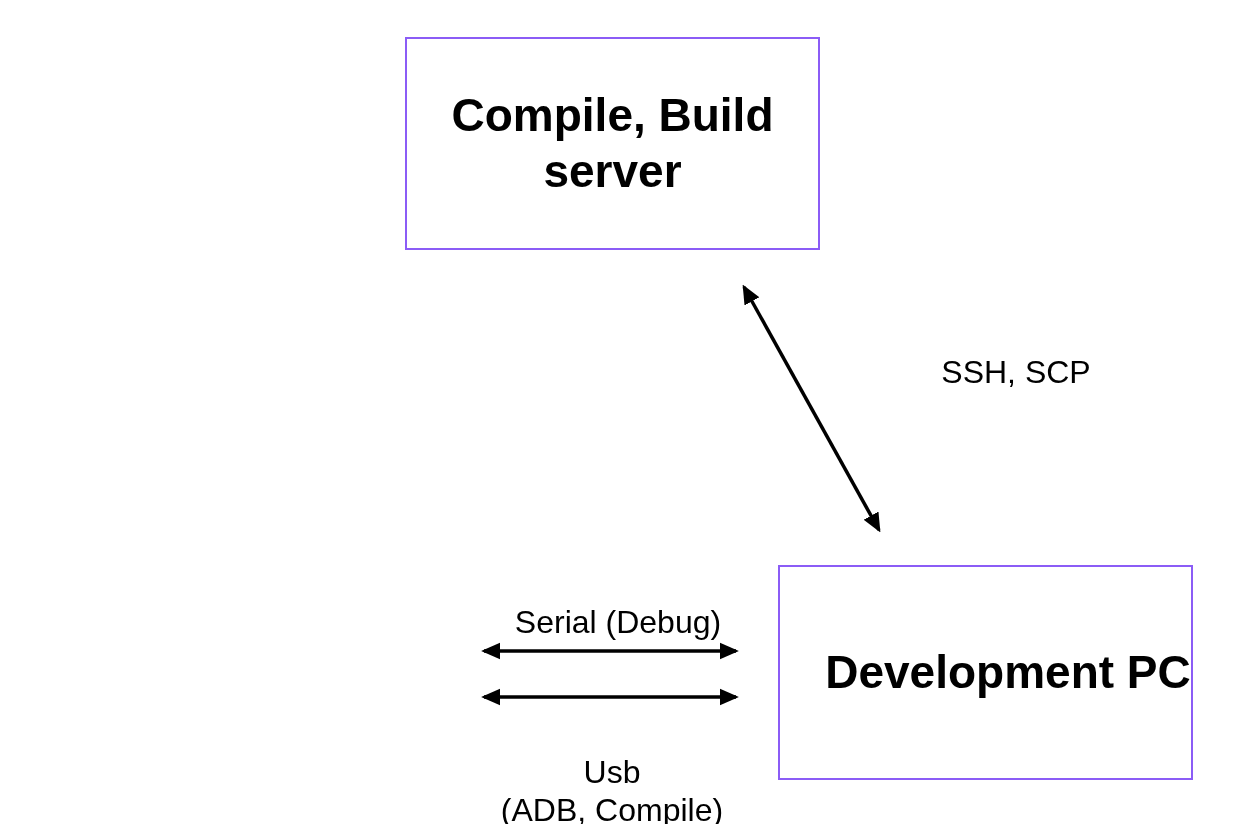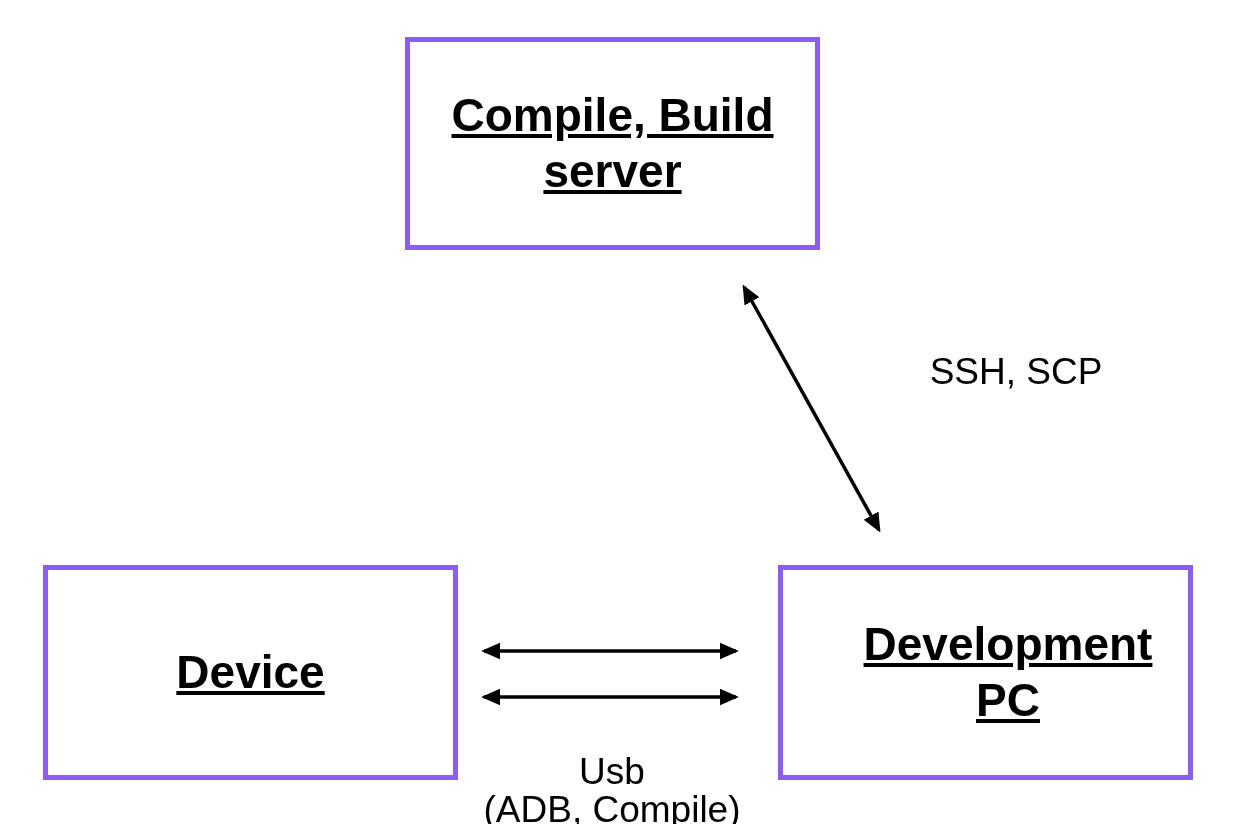--- a/index.html
+++ b/index.html
@@ -12,31 +12,30 @@
     width: 1252px;
     height: 824px;
     background: #ffffff;
     font-family: "Liberation Sans", sans-serif;
     color: #000000;
     overflow: hidden;
   }
   .node {
     position: absolute;
     box-sizing: border-box;
-    border: 5px solid #8b5cf6;
+    border: 2px solid #8b5cf6;
     background: #ffffff;
     display: flex;
     align-items: center;
     justify-content: center;
     text-align: center;
     font-weight: bold;
     font-size: 46px;
     line-height: 1.2;
     z-index: 2;
-    text-decoration: underline;
   }
   .node-server {
     left: 405px;
     top: 37px;
     width: 415px;
     height: 213px;
   }
   .node-server .node-label { max-width: 340px; }
   .node-device {
     left: 43px;
@@ -59,21 +58,21 @@
     height: 824px;
     z-index: 1;
   }
   .arrow-line {
     stroke: #000000;
     stroke-width: 3.5;
     fill: none;
   }
   .edge-label {
     position: absolute;
-    font-size: 37px;
+    font-size: 32px;
     line-height: 40px;
     text-align: center;
     white-space: nowrap;
     z-index: 3;
   }
   .label-ssh {
     left: 831px;
     top: 352px;
     width: 370px;
   }
@@ -91,42 +90,42 @@
 </style>
 </head>
 <body>
 
 <div class="canvas">
 
   <div class="node node-server">
     <span class="node-label">Compile, Build server</span>
   </div>
 
-  <div class="node node-device">
-    <span class="node-label">Device</span>
-  </div>
 
   <div class="node node-devpc">
     <span class="node-label">Development PC</span>
   </div>
 
   <svg class="arrows-layer" viewBox="0 0 1252 824" xmlns="http://www.w3.org/2000/svg" aria-hidden="true">
     <defs>
       <marker id="arrowhead" viewBox="0 0 10 10" refX="8.5" refY="5" markerWidth="5.5" markerHeight="5.5" orient="auto-start-reverse" markerUnits="strokeWidth">
         <path d="M 0 0.6 L 10 5 L 0 9.4 z" fill="#000000"></path>
       </marker>
     </defs>
     <line class="arrow-line" x1="744" y1="287" x2="879" y2="530" marker-start="url(#arrowhead)" marker-end="url(#arrowhead)"></line>
     <line class="arrow-line" x1="484" y1="651" x2="736" y2="651" marker-start="url(#arrowhead)" marker-end="url(#arrowhead)"></line>
     <line class="arrow-line" x1="484" y1="697" x2="736" y2="697" marker-start="url(#arrowhead)" marker-end="url(#arrowhead)"></line>
   </svg>
 
   <div class="edge-label label-ssh">
     <div>SSH, SCP</div>
   </div>
 
+  <div class="edge-label label-serial">
+    <div>Serial (Debug)</div>
+  </div>
 
   <div class="edge-label label-usb">
     <div>Usb</div>
     <div>(ADB, Compile)</div>
   </div>
 
 </div>
 
 </body></html>

